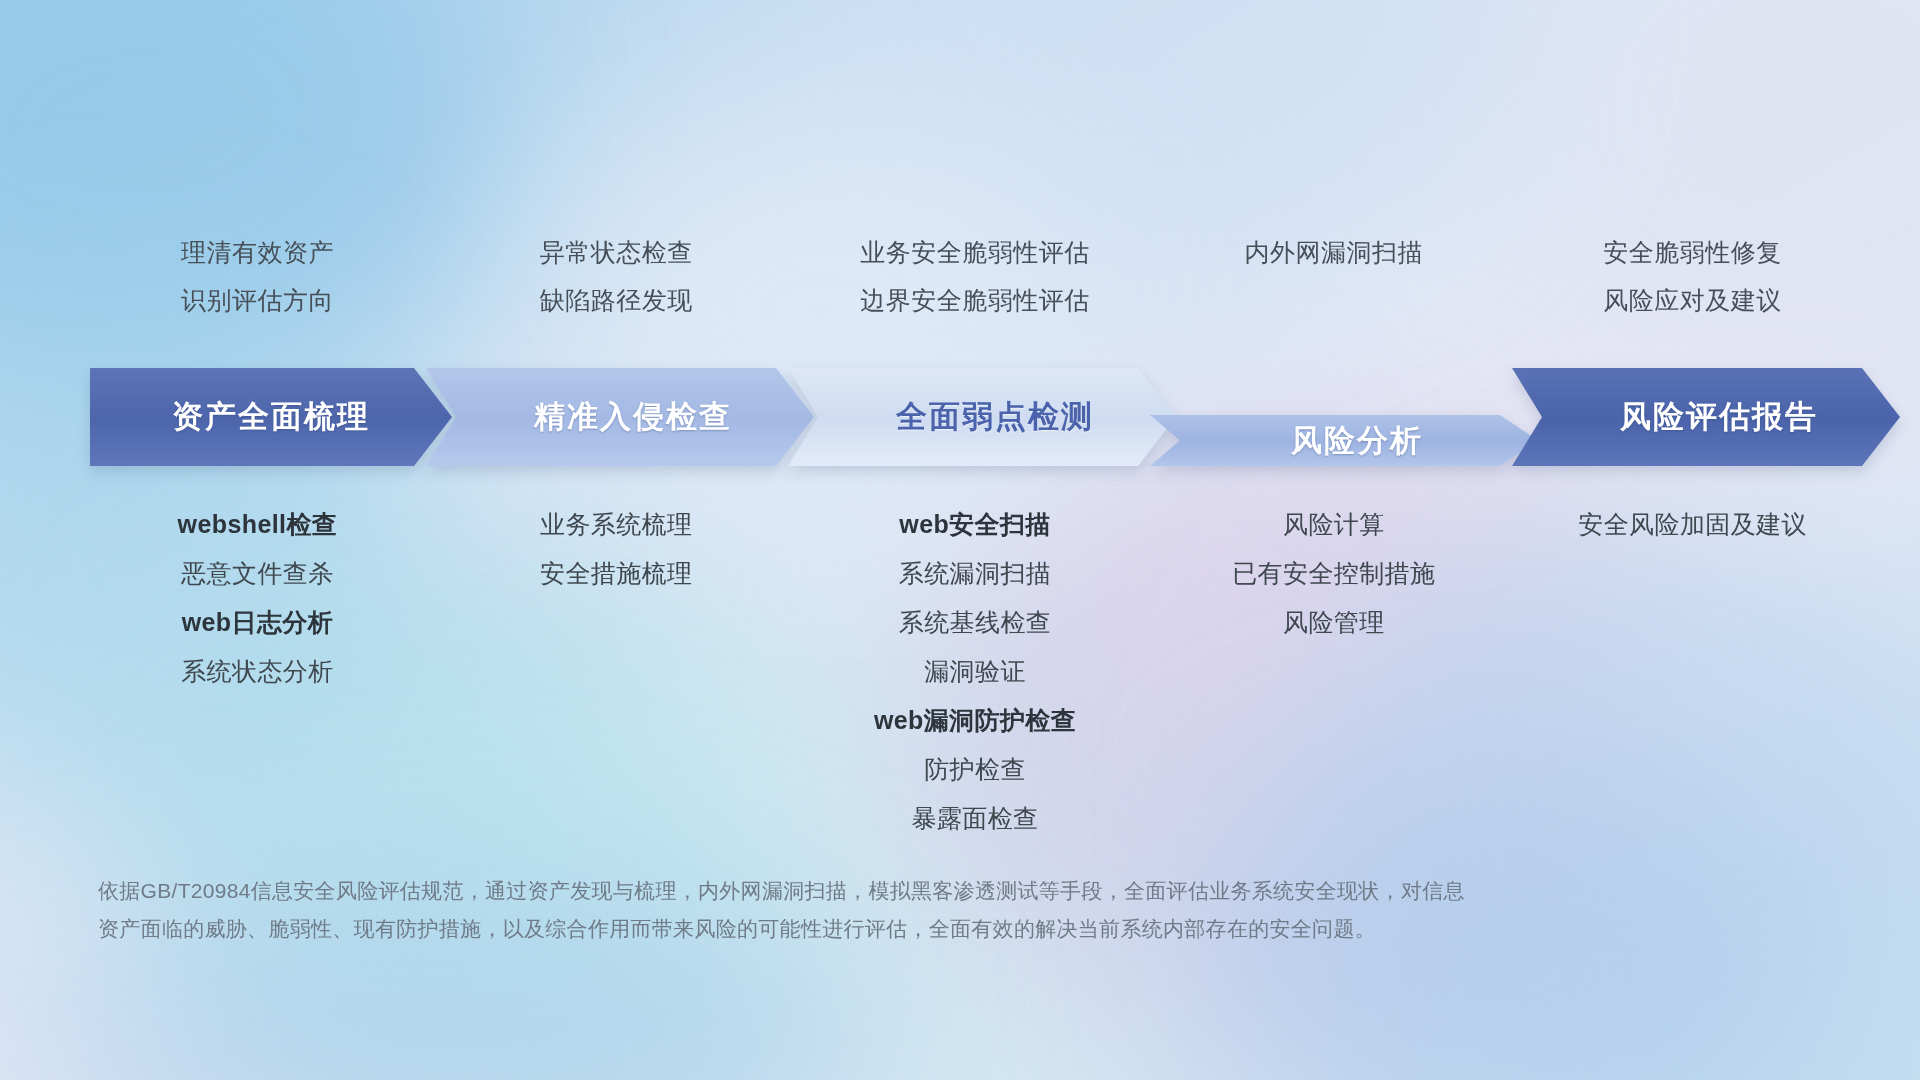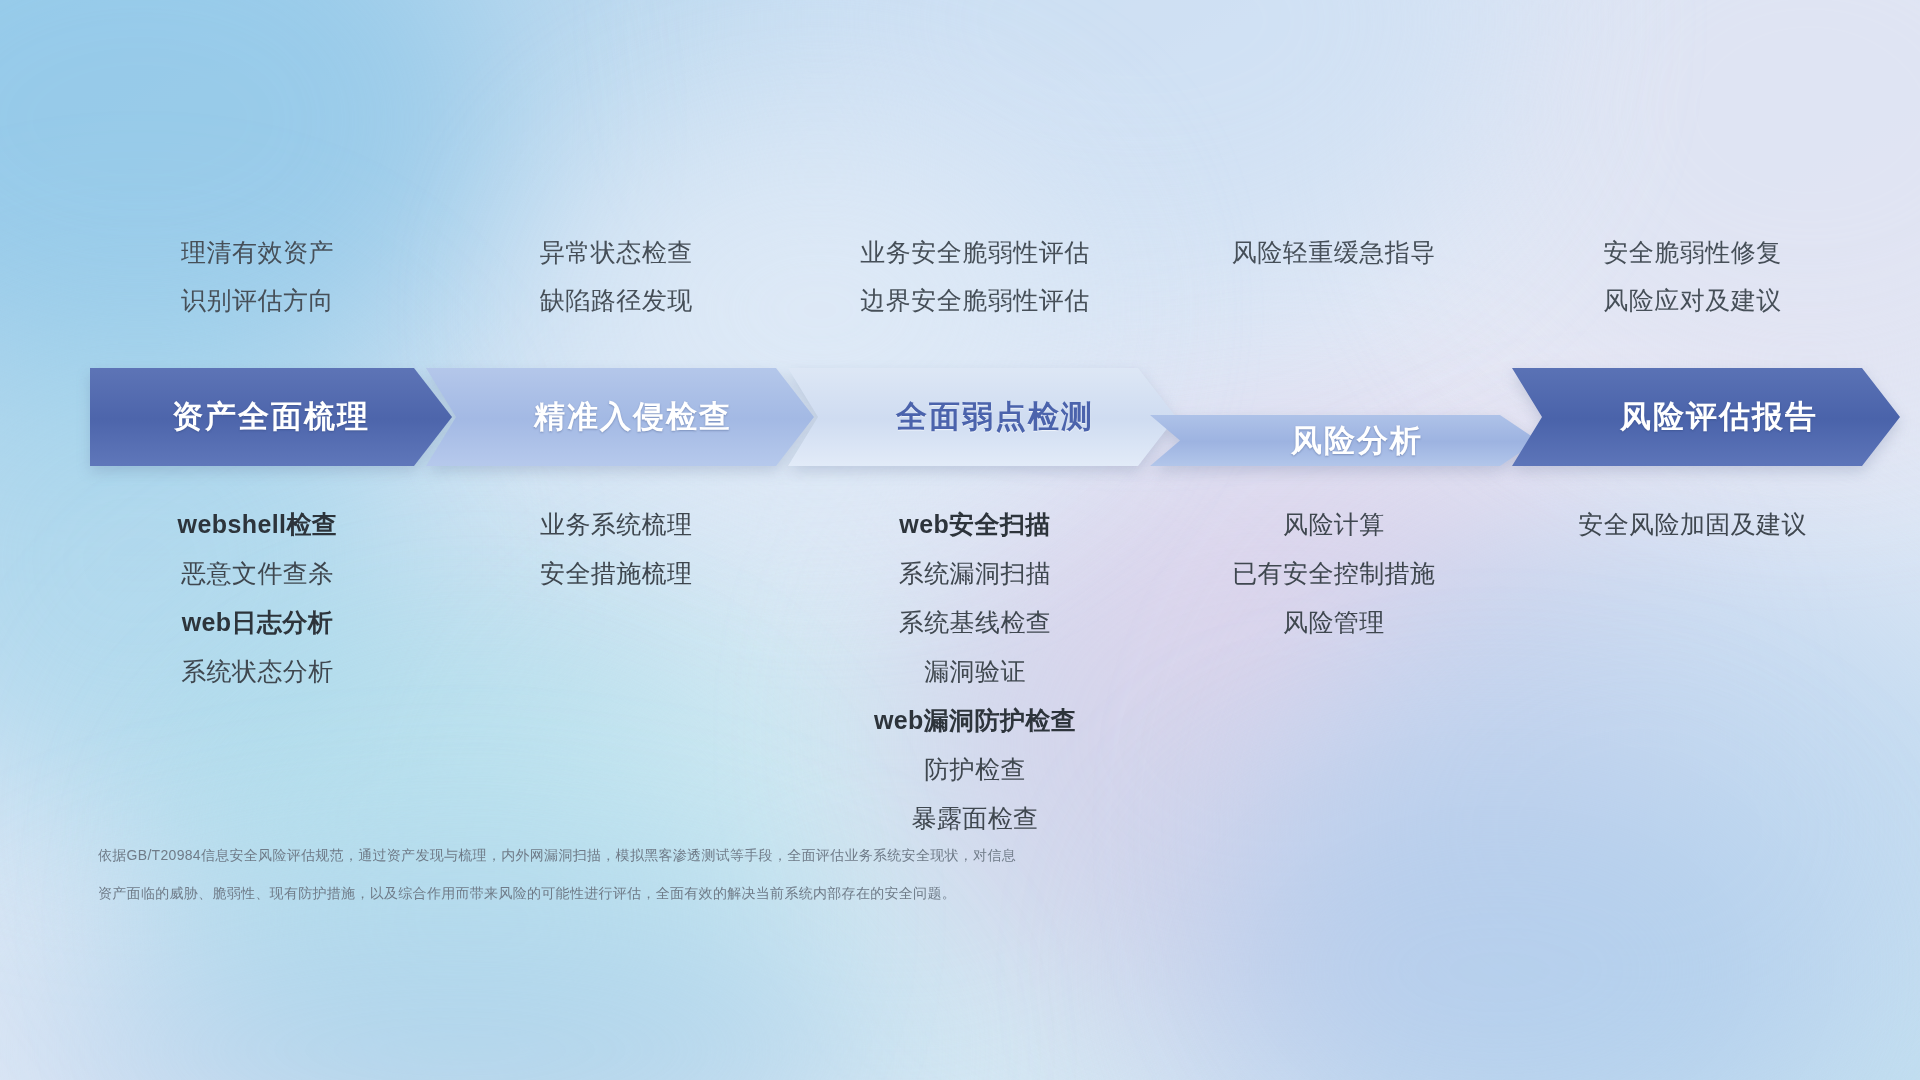--- a/index.html
+++ b/index.html
@@ -126,23 +126,23 @@
     color: #3f474f;
     white-space: nowrap;
     letter-spacing: .4px;
   }
   .bot-item.em { font-weight: bold; color: #2d343b; }
 
   
   .footer {
     position: absolute;
     left: 98px;
-    top: 836px;
+    top: 872px;
     width: 1540px;
-    font-size: 14px;
+    font-size: 21px;
     line-height: 38px;
     color: #6f7b88;
     letter-spacing: .3px;
   }
   .footer div { white-space: nowrap; }
 </style>
 </head>
 <body>
 
 <div class="bg-root">
@@ -169,21 +169,21 @@
     </div>
     <div class="col">
       <div class="top-item">异常状态检查</div>
       <div class="top-item">缺陷路径发现</div>
     </div>
     <div class="col">
       <div class="top-item">业务安全脆弱性评估</div>
       <div class="top-item">边界安全脆弱性评估</div>
     </div>
     <div class="col">
-      <div class="top-item">风险轻重缓急指导</div>
+      <div class="top-item">内外网漏洞扫描</div>
     </div>
     <div class="col">
       <div class="top-item">安全脆弱性修复</div>
       <div class="top-item">风险应对及建议</div>
     </div>
   </div>
 
   <div class="band">
     <div class="chev c0">
       <span class="chev-label lab-light">资产全面梳理</span>

